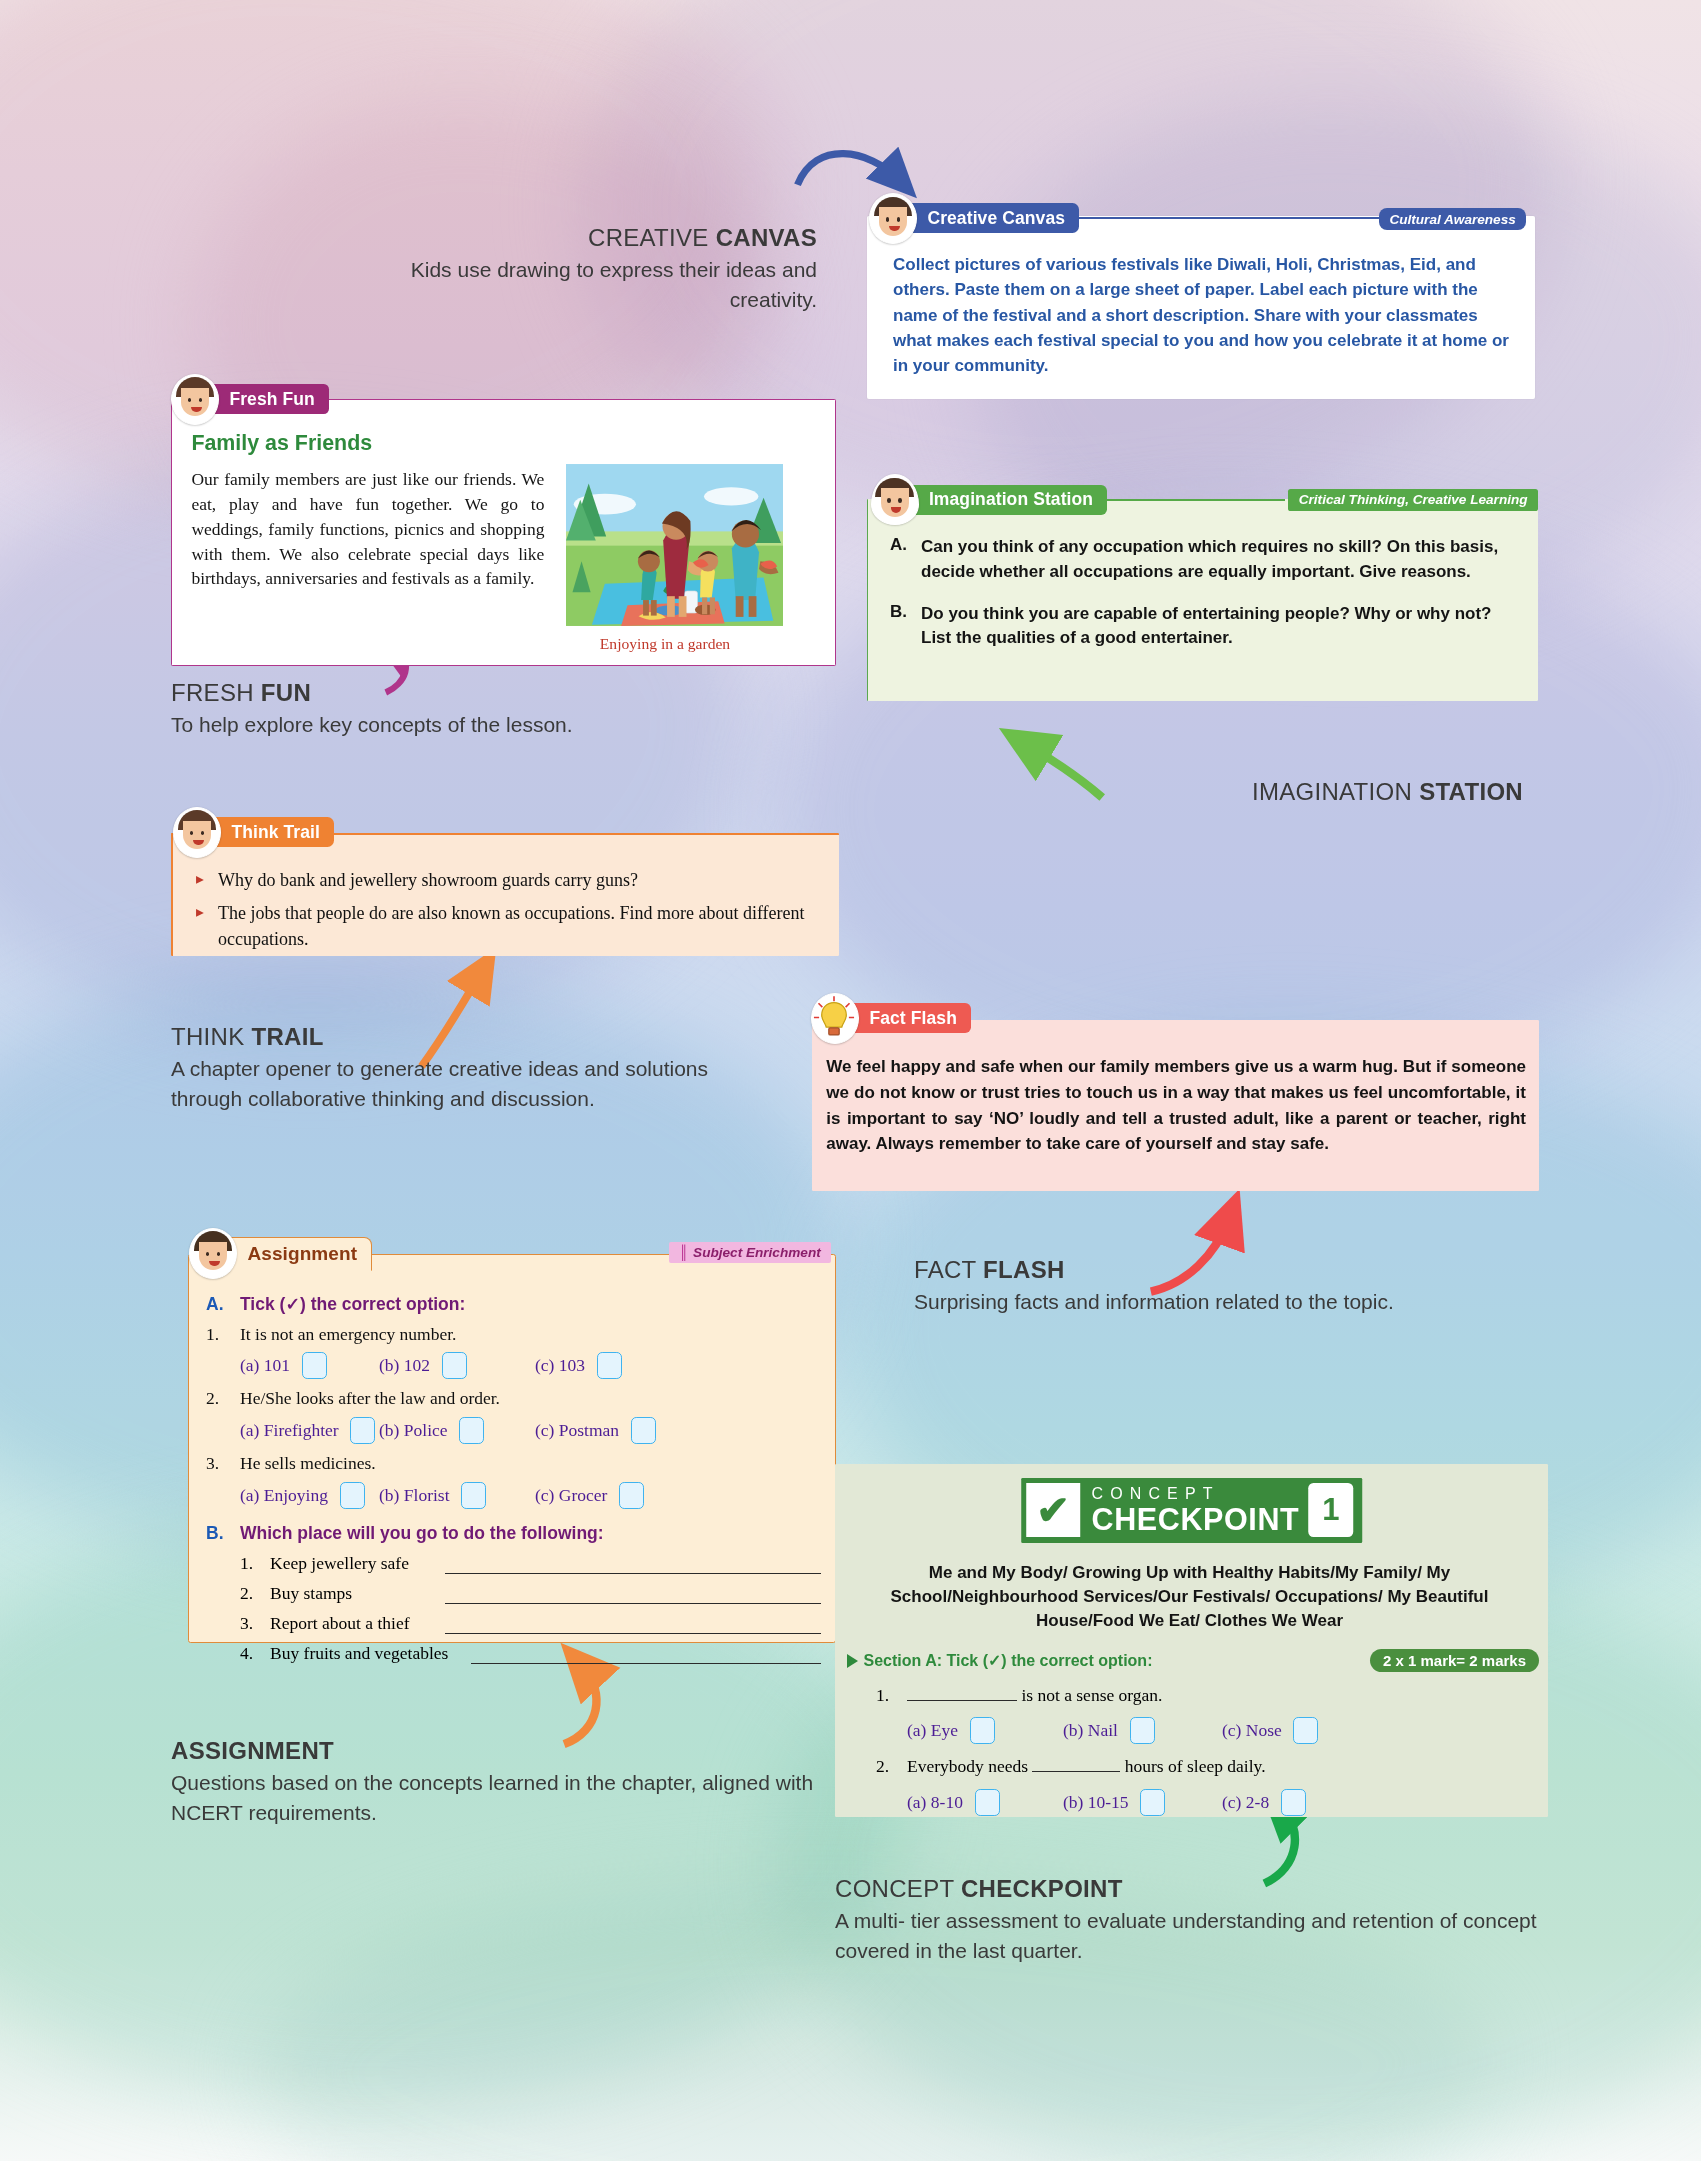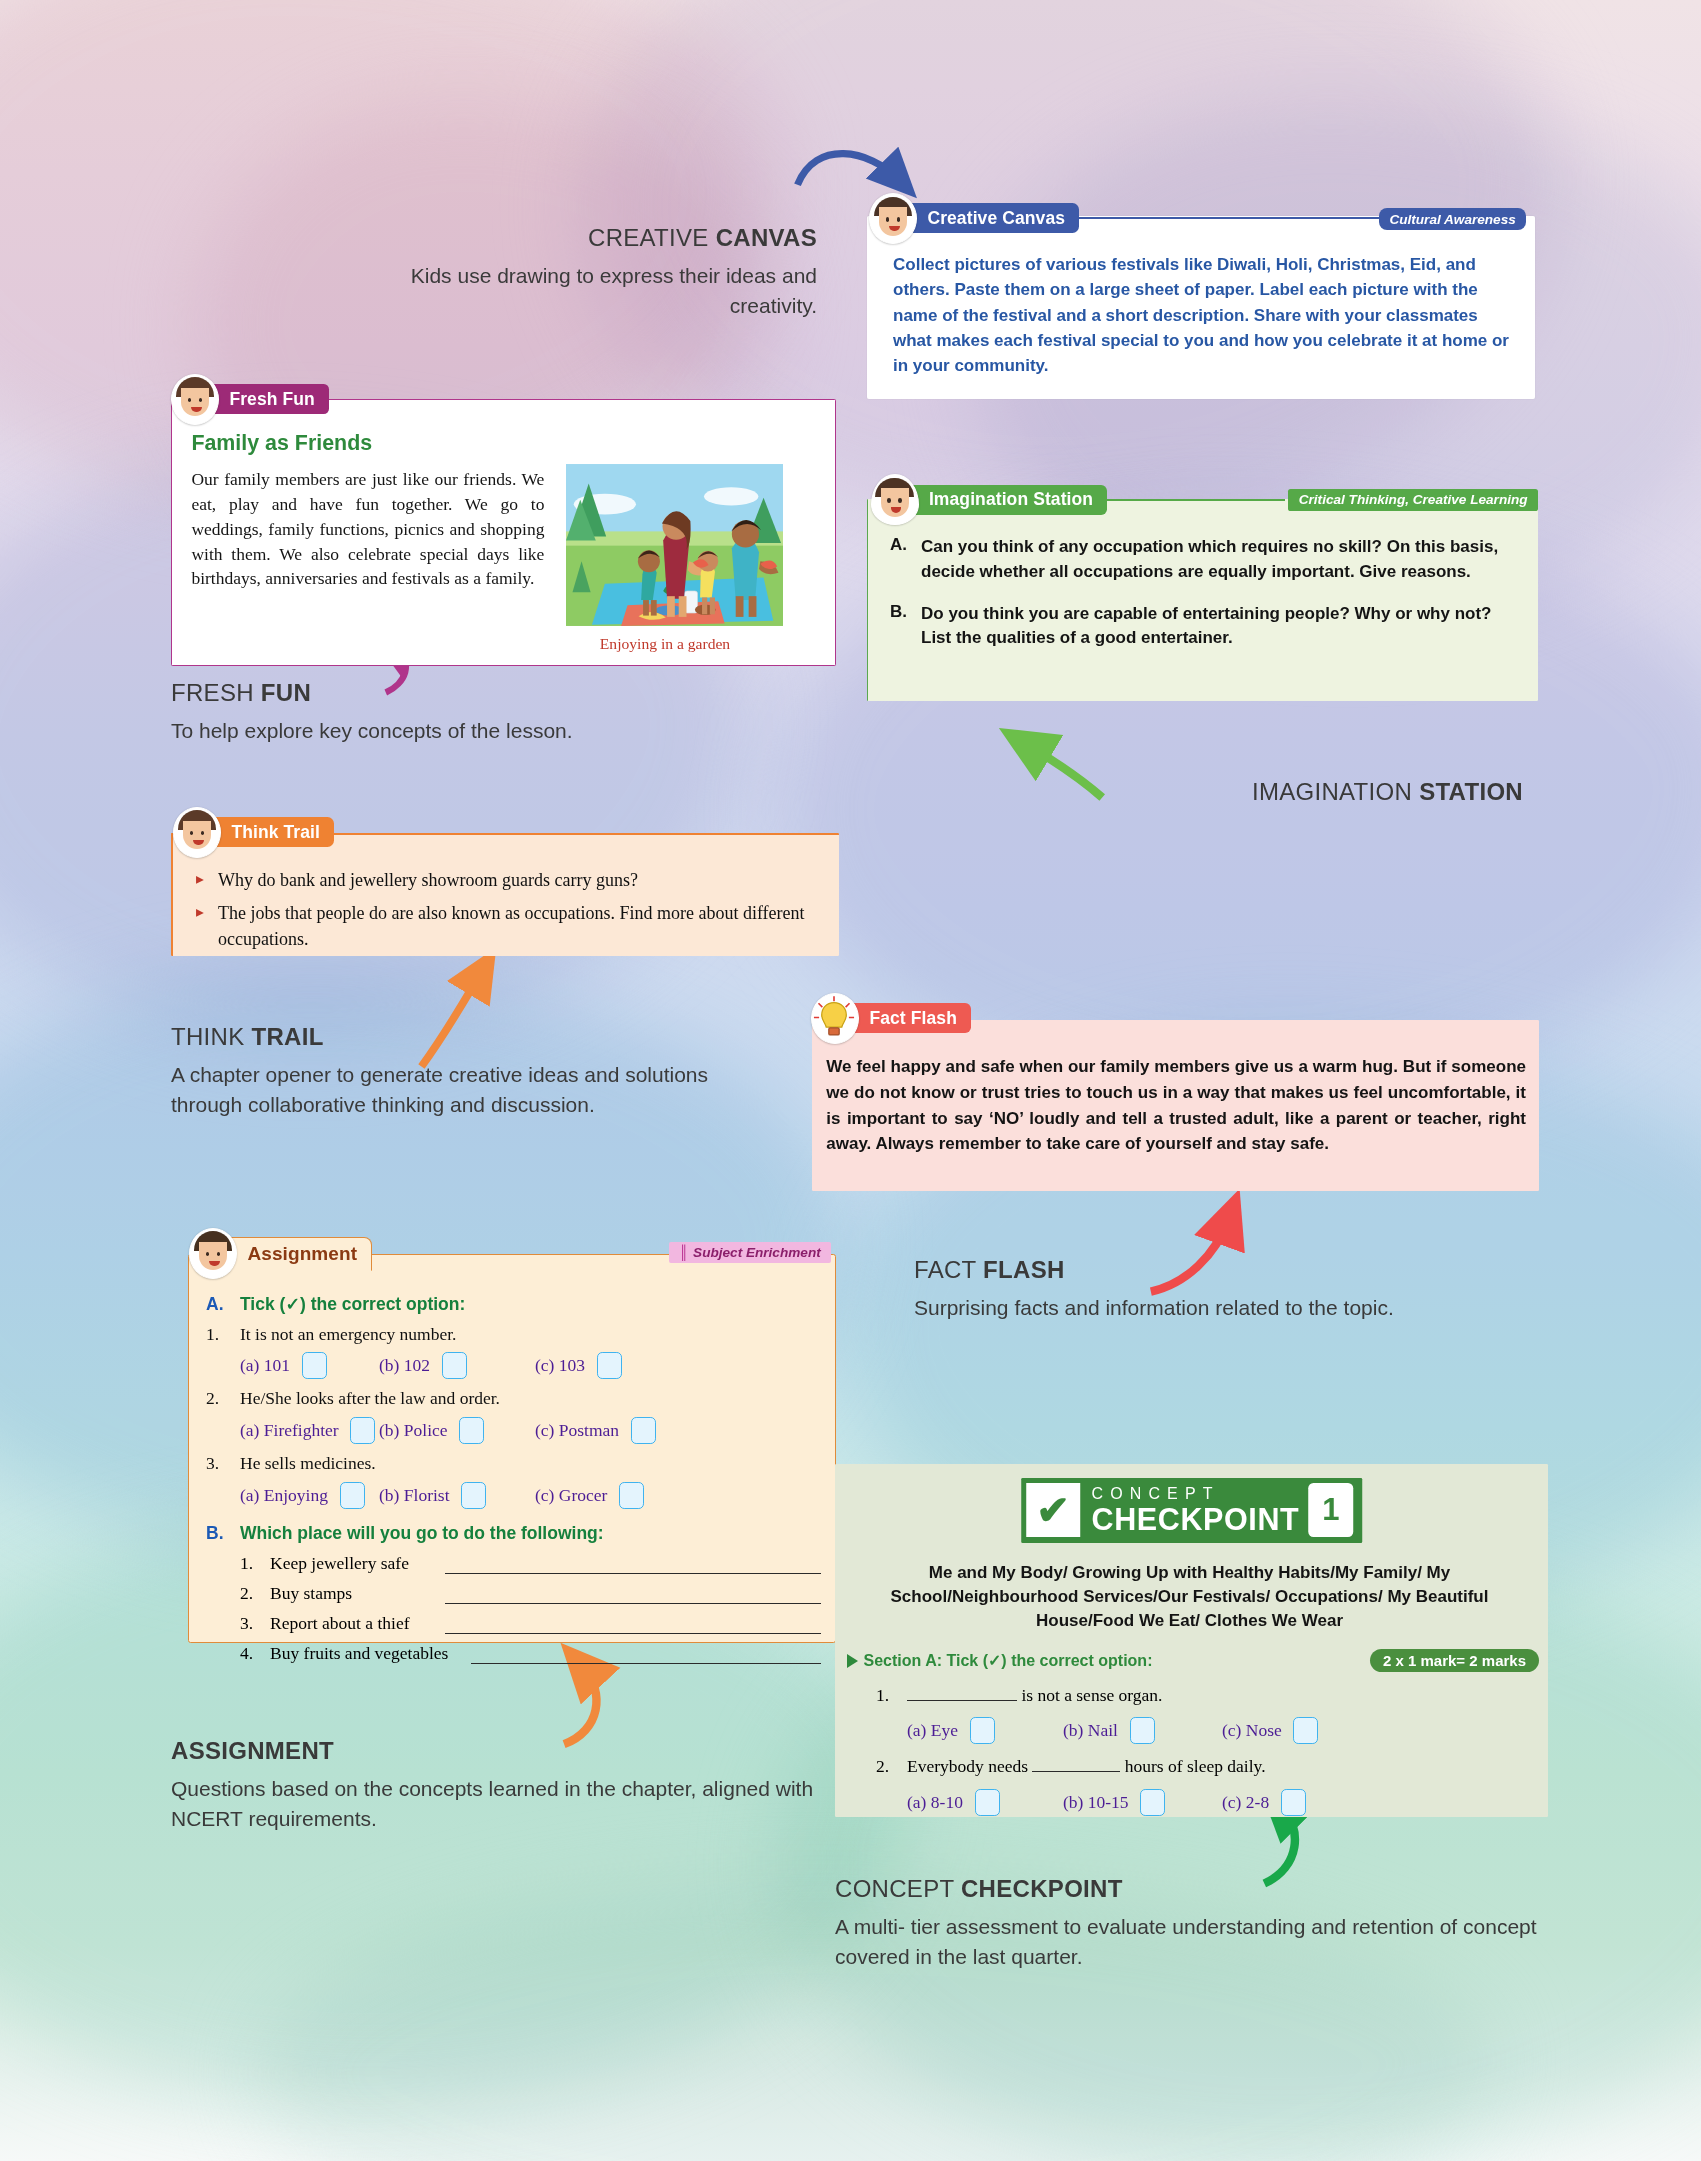--- a/index.html
+++ b/index.html
@@ -194,21 +194,21 @@
     border-radius: 7.8px 7.8px 0 0; height: 34px; font-size: 19px;
   }
   #assignment .skill-chip {
     background:#f2b7e0; color:#8b1f6b; right: 3.9px; top: -13px;
     border-radius: 1.9px; font-size: 13.6px; height: 21px;
   }
   .sec-head {
     display:flex; margin-top: 2.6px;
   }
   .sec-letter { width: 34px; flex:none; color:#1b59b5; font-weight:bold; font-size:17.5px; }
-  .sec-title  { color:#15803d; font-weight:bold; font-size:17.5px; }
+  .sec-title  { color:#701a75; font-weight:bold; font-size:17.5px; }
   .q-row { display:flex; margin-top: 9px; }
   .q-num { width: 34px; flex:none; font-family:"Liberation Serif",serif; font-size:17.5px; color:#101010; }
   .q-text { font-family:"Liberation Serif",serif; font-size:17.5px; color:#101010; }
   .opt-row { display:flex; align-items:center; margin-top: 7.8px; padding-left: 34px; }
   .opt { display:flex; align-items:center; }
   .opt-label { font-family:"Liberation Serif",serif; font-size:17.5px; color:#4c1d95; }
   .cbox {
     width: 25px; height: 27px; border: 1.9px solid #3fb3ef; border-radius: 5.2px;
     background: #e4f4fd; margin-left: 11.7px;
   }
@@ -258,21 +258,21 @@
   .cc-qrow { display:flex; align-items:baseline; margin-top: 6.5px; padding-left: 23px; }
   .cc-qnum { width: 31px; flex:none; font-family:"Liberation Serif",serif; font-size:17.5px; }
   .cc-qtext { font-family:"Liberation Serif",serif; font-size:17.5px; }
   .blank { display:inline-block; width: 110px; border-bottom: 1.6px solid #2b2b2b; }
   .blank-sm { display:inline-block; width: 88px; border-bottom: 1.6px solid #2b2b2b; }
 
   
   .legend { position:absolute; color:#3a3a3a; }
   .legend .ltitle { font-size: 24px; font-weight: 400; letter-spacing: 0.3px; }
   .legend .ltitle b { font-weight: bold; }
-  .legend .ldesc { font-size: 21px; line-height: 1.42; margin-top: 9px; }
+  .legend .ldesc { font-size: 21px; line-height: 1.42; margin-top: 3px; }
 
   #lg-creative { left: 363px; top: 224px; width: 454px; text-align: right; }
   #lg-fresh    { left: 171px; top: 679px; width: 583px; }
   #lg-imag     { left: 1024px; top: 778px; width: 499px; text-align: right; }
   #lg-think    { left: 171px; top: 1023px; width: 571px; }
   #lg-fact     { left: 914px; top: 1256px; width: 519px; }
   #lg-assign   { left: 171px; top: 1737px; width: 648px; }
   #lg-concept  { left: 835px; top: 1875px; width: 726px; }
 
   

